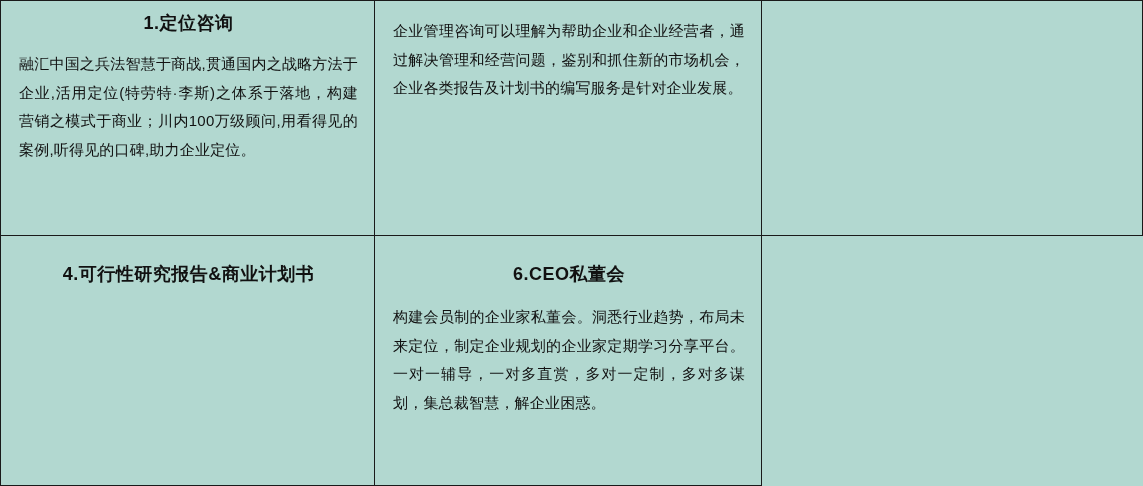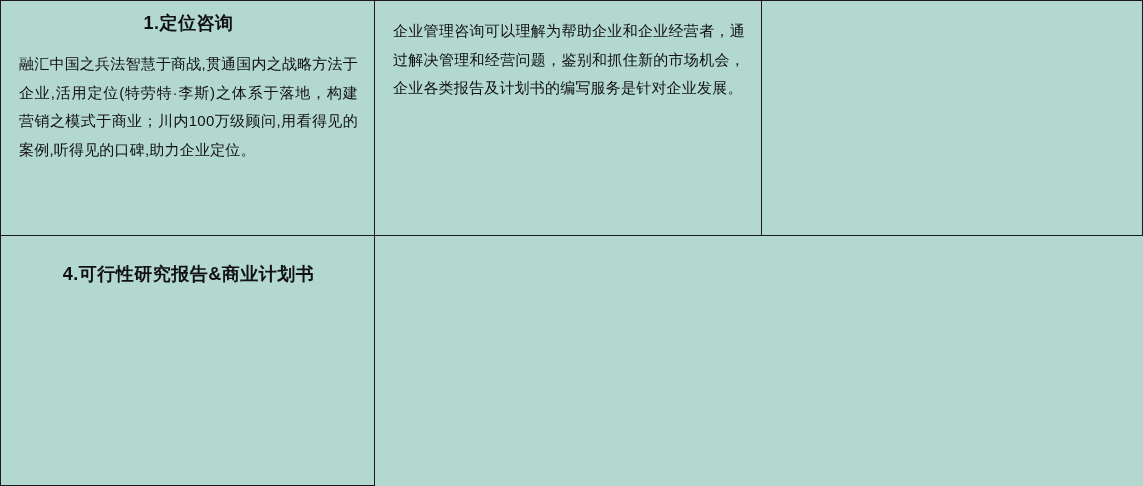--- a/index.html
+++ b/index.html
@@ -78,14 +78,18 @@
   </div>
 
   <div class="cell c3">
   </div>
 
   <div class="cell c4">
     <div class="cell-title">4.可行性研究报告&amp;商业计划书</div>
   </div>
 
 
+  <div class="cell c6">
+    <div class="cell-title">6.CEO私董会</div>
+    <div class="cell-body">构建会员制的企业家私董会。洞悉行业趋势，布局未来定位，制定企业规划的企业家定期学习分享平台。一对一辅导，一对多直赏，多对一定制，多对多谋划，集总裁智慧，解企业困惑。</div>
+  </div>
 
 </div>
 
 </body></html>

